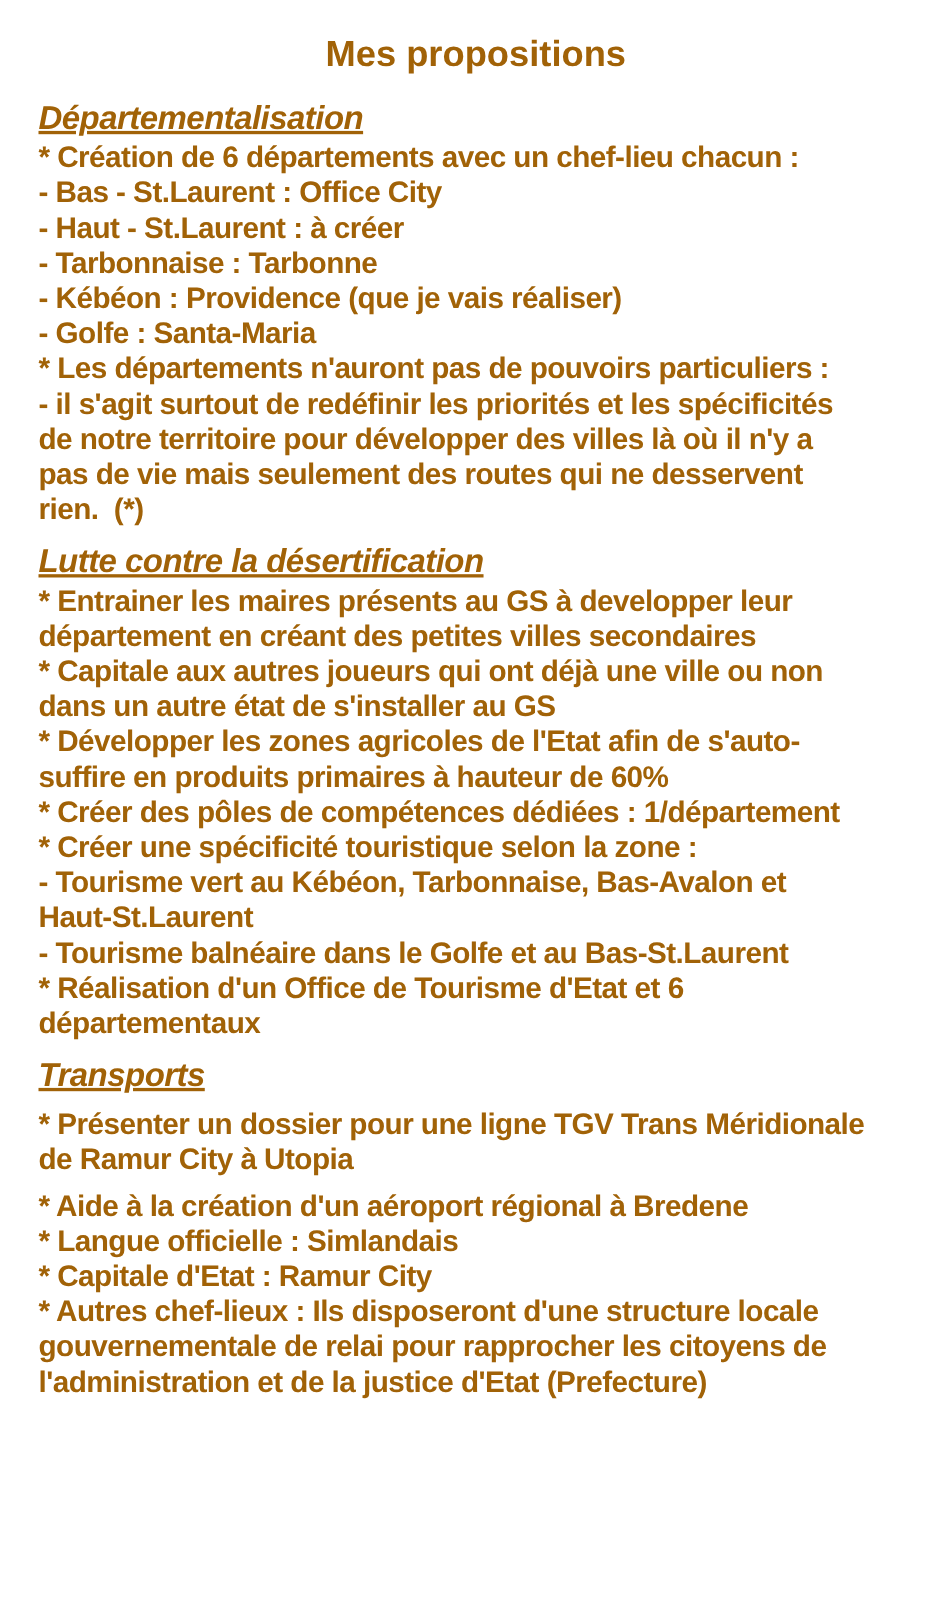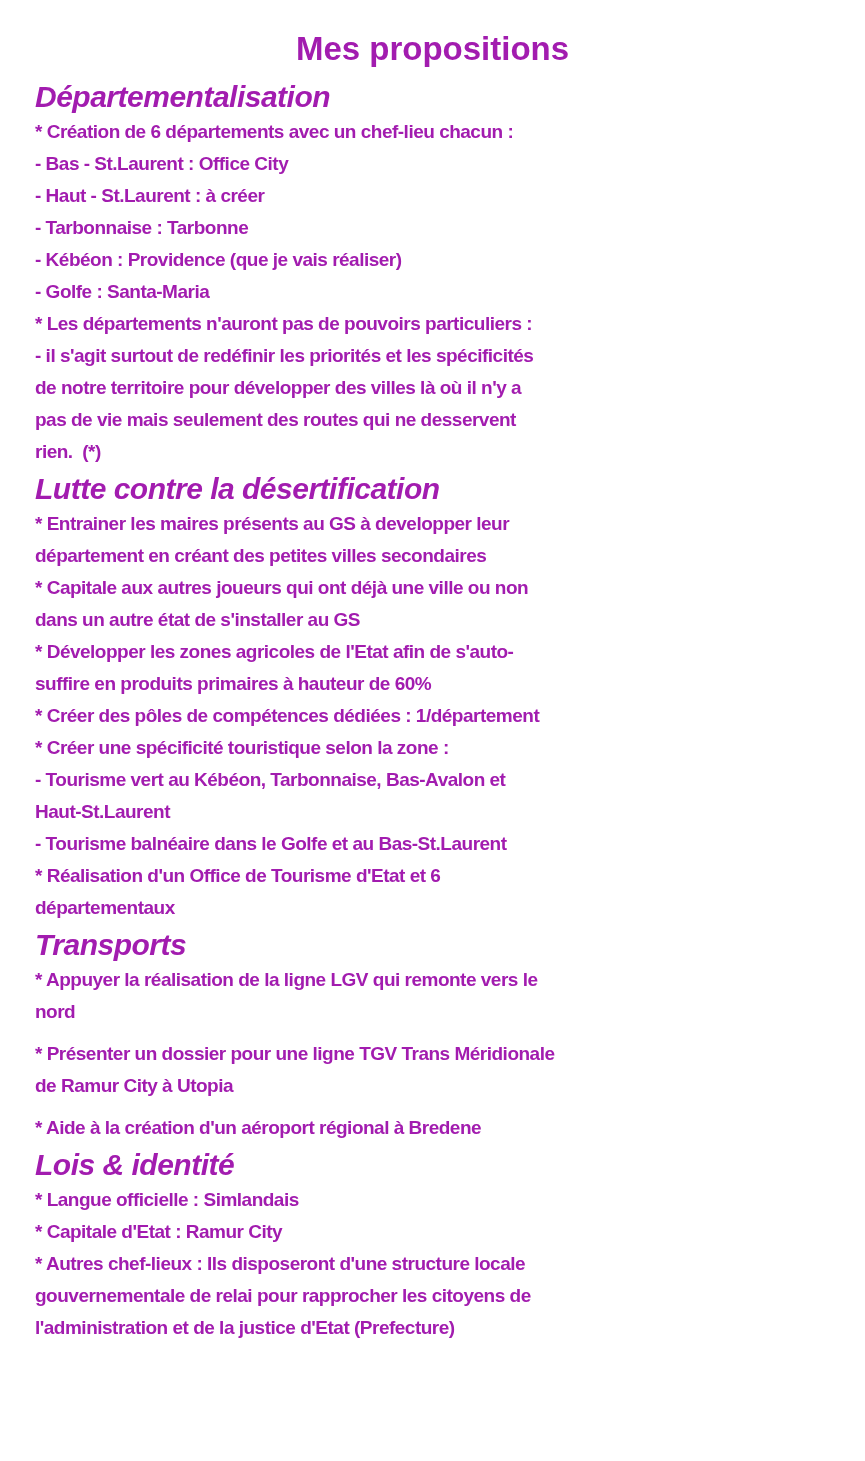--- a/index.html
+++ b/index.html
@@ -5,47 +5,48 @@
   html, body {
     margin: 0;
     padding: 0;
     background: #ffffff;
   }
   .page {
     position: relative;
     width: 865px;
     height: 1461px;
     background: #ffffff;
-    color: #a21caf;
+    color: #a16207;
     font-family: "Liberation Sans", sans-serif;
     font-weight: bold;
     overflow: hidden;
     box-sizing: border-box;
   }
   .title {
     margin: 0;
     padding-top: 30px;
     text-align: center;
     font-size: 33px;
     line-height: 38px;
     letter-spacing: 0px;
   }
   .content {
     padding: 8px 20px 0 35px;
   }
   .heading {
     font-style: italic;
     font-size: 30px;
     line-height: 36px;
-    margin-top: 3px;
+    margin-top: 14px;
     margin-bottom: 1px;
     letter-spacing: -0.5px;
+    text-decoration: underline;
   }
   .item {
-    font-size: 19px;
+    font-size: 27px;
     line-height: 32px;
     letter-spacing: -0.5px;
     white-space: pre-wrap;
   }
   .item.spaced {
     margin-top: 10px;
   }
 </style>
 </head>
 <body>
@@ -73,25 +74,22 @@
       <div class="item">* Développer les zones agricoles de l'Etat afin de s'auto-
 suffire en produits primaires à hauteur de 60%</div>
       <div class="item">* Créer des pôles de compétences dédiées : 1/département</div>
       <div class="item">* Créer une spécificité touristique selon la zone :</div>
       <div class="item">- Tourisme vert au Kébéon, Tarbonnaise, Bas-Avalon et
 Haut-St.Laurent</div>
       <div class="item">- Tourisme balnéaire dans le Golfe et au Bas-St.Laurent</div>
       <div class="item">* Réalisation d'un Office de Tourisme d'Etat et 6
 départementaux</div>
       <div class="heading">Transports</div>
-      <div class="item">* Appuyer la réalisation de la ligne LGV qui remonte vers le
-nord</div>
       <div class="item spaced">* Présenter un dossier pour une ligne TGV Trans Méridionale
 de Ramur City à Utopia</div>
       <div class="item spaced">* Aide à la création d'un aéroport régional à Bredene</div>
-      <div class="heading">Lois &amp; identité</div>
       <div class="item">* Langue officielle : Simlandais</div>
       <div class="item">* Capitale d'Etat : Ramur City</div>
       <div class="item">* Autres chef-lieux : Ils disposeront d'une structure locale
 gouvernementale de relai pour rapprocher les citoyens de
 l'administration et de la justice d'Etat (Prefecture)</div>
     </div>
 </div>
 
 </body></html>

